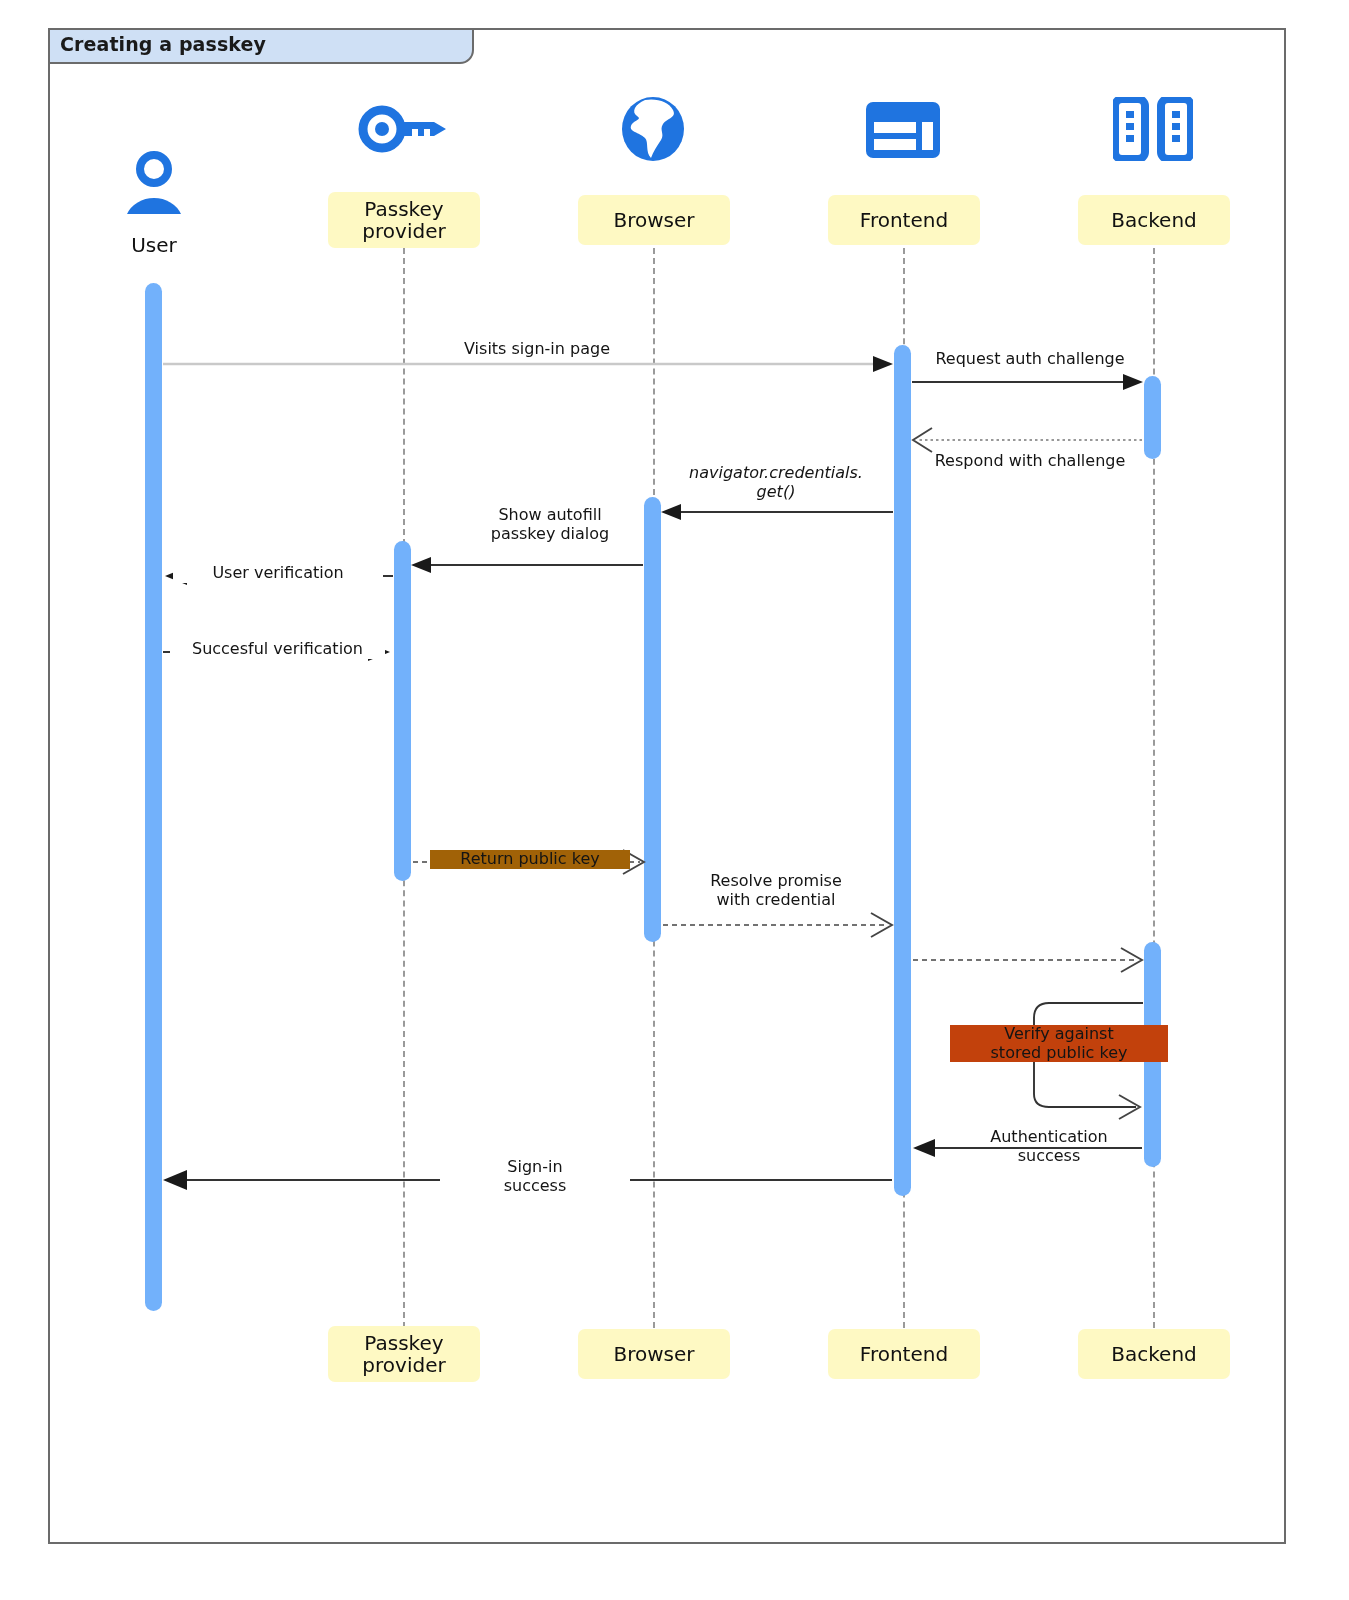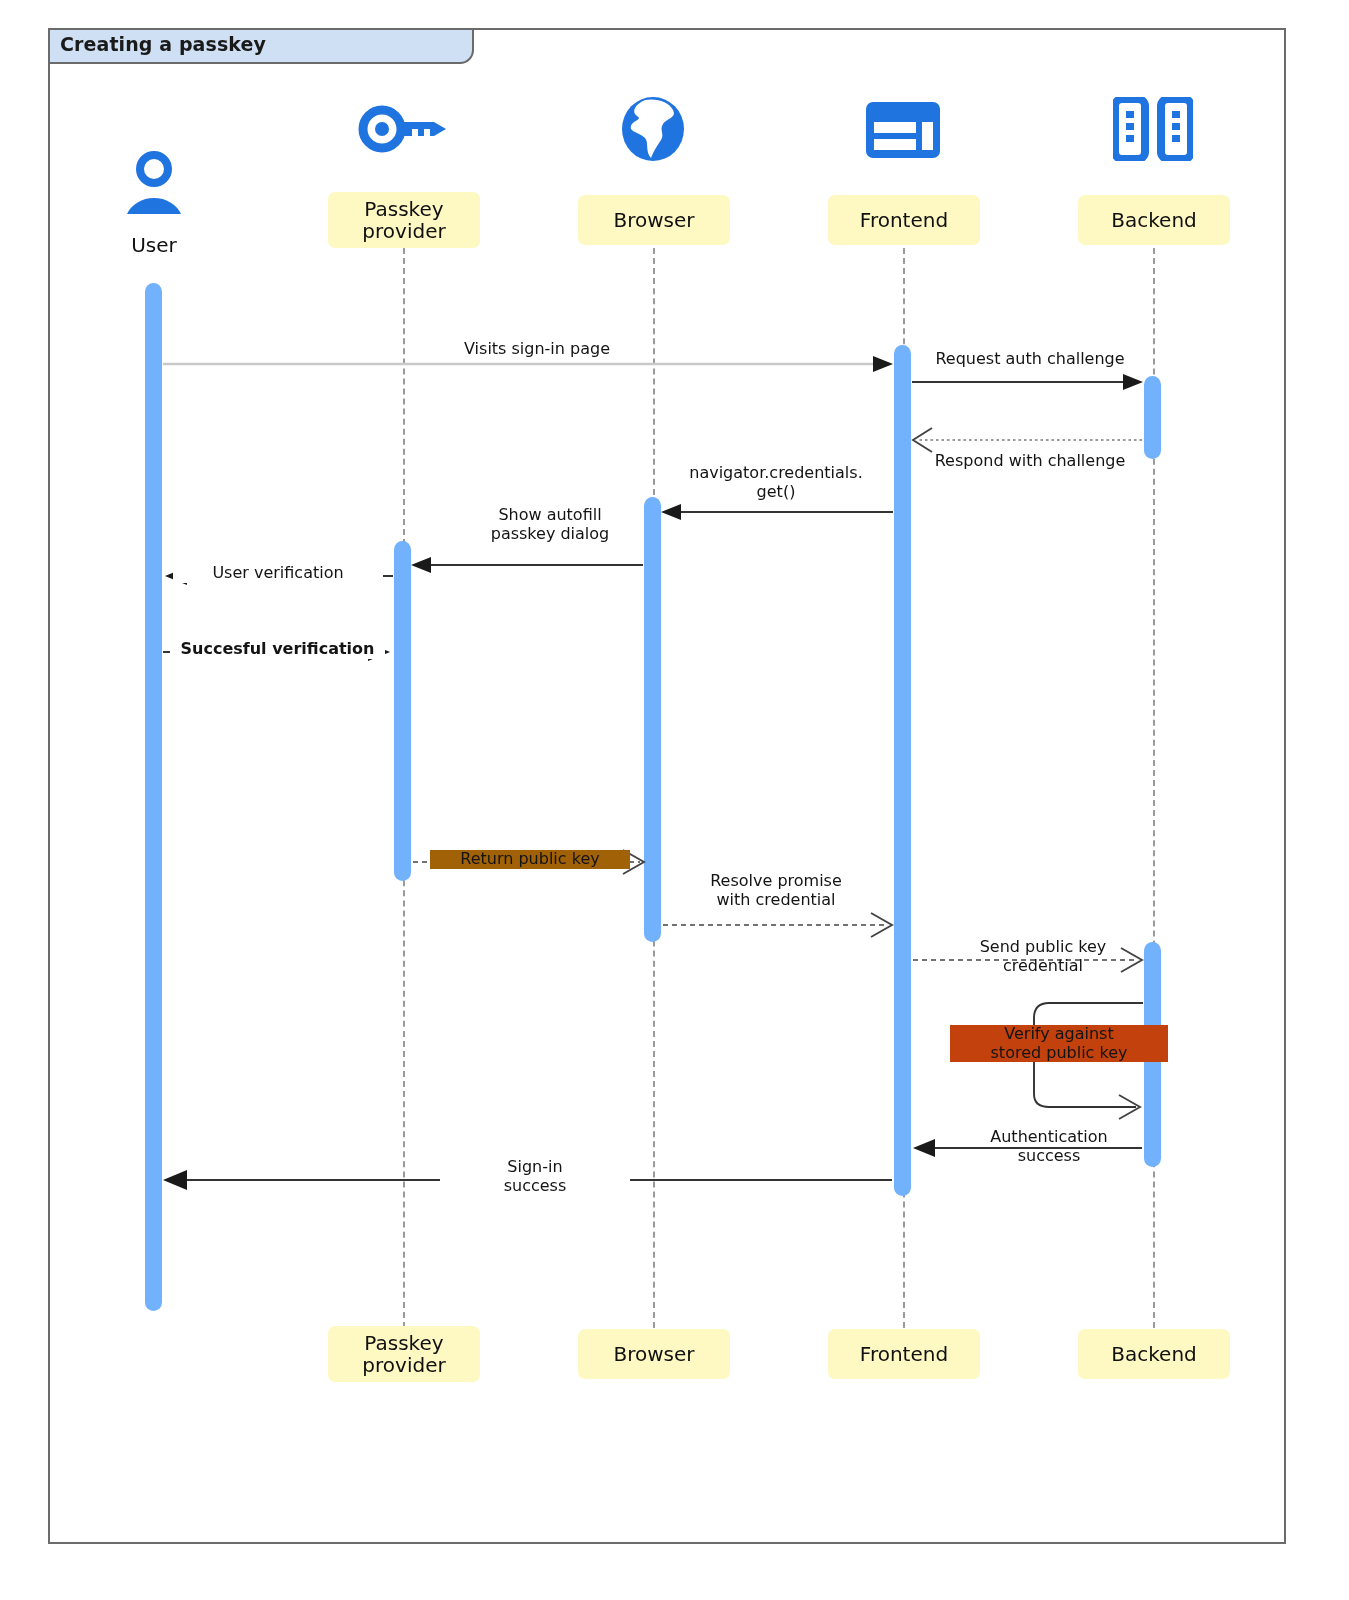--- a/index.html
+++ b/index.html
@@ -191,37 +191,35 @@
     <line class="sld" x1="892" y1="1180" x2="172" y2="1180"></line>
     <polygon class="fillhead" points="163,1180 187,1170 187,1190"></polygon>
   </svg>
 
   <div class="msg" style="left:352px;top:340px;width:370px;">Visits sign-in page</div>
 
   <div class="msg" style="left:880px;top:350px;width:300px;text-align:center;">Request auth challenge</div>
 
   <div class="msg" style="left:880px;top:452px;width:300px;">Respond with challenge</div>
 
-  <div class="msg" style="left:636px;top:464px;width:280px;">navigator.credentials.
+  <div class="msg" style="left:636px;top:464px;width:280px;font-style:italic;">navigator.credentials.
 get()</div>
 
   <div class="msg" style="left:400px;top:506px;width:300px;">Show autofill
 passkey dialog</div>
 
   <div class="msg" style="left:173px;top:564px;width:210px;background:#ffffff;">User verification</div>
 
-  <div class="msg" style="left:170px;top:640px;width:215px;background:#ffffff;font-weight:bold;">Succesful verification</div>
+  <div class="msg" style="left:170px;top:640px;width:215px;background:#ffffff;">Succesful verification</div>
 
   <div class="msg" style="left:430px;top:850px;width:200px;background:#a16207;">Return public key</div>
 
   <div class="msg" style="left:640px;top:872px;width:272px;">Resolve promise
 with credential</div>
 
-  <div class="msg" style="left:928px;top:938px;width:230px;">Send public key
-credential</div>
 
   <div class="msg" style="left:950px;top:1025px;width:218px;background:#c2410c;">Verify against
 stored public key</div>
 
   <div class="msg" style="left:938px;top:1128px;width:222px;">Authentication
 success</div>
 
   <div class="msg" style="left:440px;top:1158px;width:190px;background:#ffffff;">Sign-in
 success</div>
 

